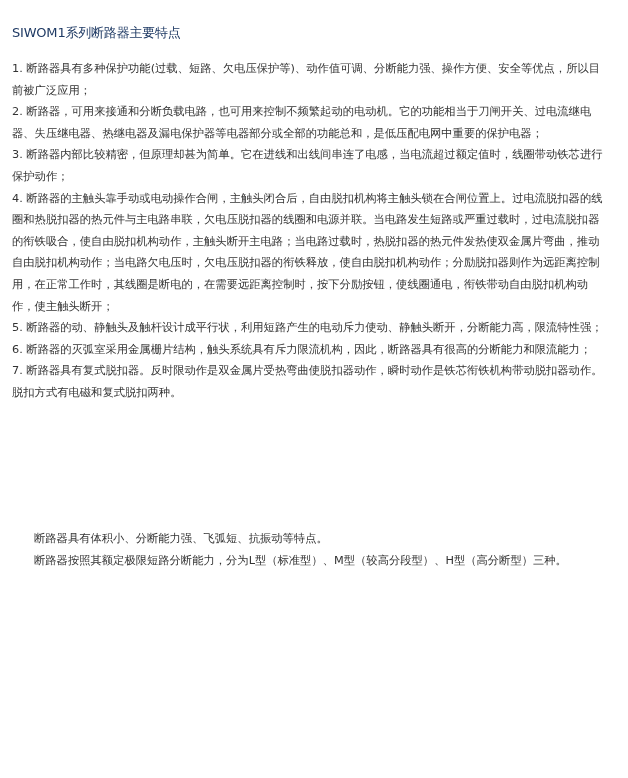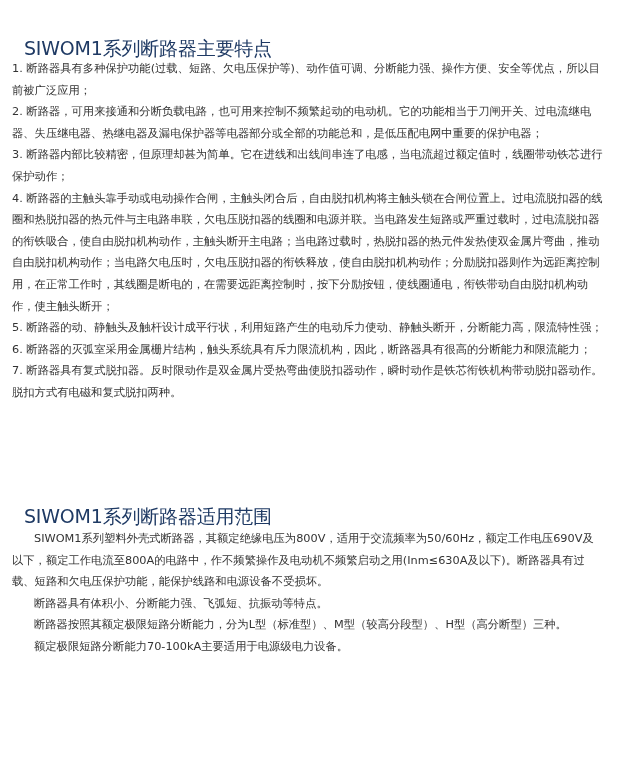--- a/index.html
+++ b/index.html
@@ -15,24 +15,24 @@
       color: #333333;
     }
     .page {
       position: relative;
       width: 628px;
       height: 778px;
     }
     .section-title {
       position: absolute;
       left: 12px;
-      font-size: 19px;
+      font-size: 13px;
       font-weight: normal;
       color: #1f3a64;
-      margin: 12px;
+      margin: 0;
       white-space: nowrap;
       letter-spacing: -0.2px;
     }
     .body-text {
       position: absolute;
       left: 12px;
       width: 592px;
       font-size: 11.3px;
       line-height: 21.6px;
       color: #333333;
@@ -58,22 +58,19 @@
   <div class="body-text" style="top:58px;">
     <p class="para">1. 断路器具有多种保护功能(过载、短路、欠电压保护等)、动作值可调、分断能力强、操作方便、安全等优点，所以目前被广泛应用；</p>
     <p class="para">2. 断路器，可用来接通和分断负载电路，也可用来控制不频繁起动的电动机。它的功能相当于刀闸开关、过电流继电器、失压继电器、热继电器及漏电保护器等电器部分或全部的功能总和，是低压配电网中重要的保护电器；</p>
     <p class="para">3. 断路器内部比较精密，但原理却甚为简单。它在进线和出线间串连了电感，当电流超过额定值时，线圈带动铁芯进行保护动作；</p>
     <p class="para">4. 断路器的主触头靠手动或电动操作合闸，主触头闭合后，自由脱扣机构将主触头锁在合闸位置上。过电流脱扣器的线圈和热脱扣器的热元件与主电路串联，欠电压脱扣器的线圈和电源并联。当电路发生短路或严重过载时，过电流脱扣器的衔铁吸合，使自由脱扣机构动作，主触头断开主电路；当电路过载时，热脱扣器的热元件发热使双金属片弯曲，推动自由脱扣机构动作；当电路欠电压时，欠电压脱扣器的衔铁释放，使自由脱扣机构动作；分励脱扣器则作为远距离控制用，在正常工作时，其线圈是断电的，在需要远距离控制时，按下分励按钮，使线圈通电，衔铁带动自由脱扣机构动作，使主触头断开；</p>
     <p class="para">5. 断路器的动、静触头及触杆设计成平行状，利用短路产生的电动斥力使动、静触头断开，分断能力高，限流特性强；</p>
     <p class="para">6. 断路器的灭弧室采用金属栅片结构，触头系统具有斥力限流机构，因此，断路器具有很高的分断能力和限流能力；</p>
     <p class="para">7. 断路器具有复式脱扣器。反时限动作是双金属片受热弯曲使脱扣器动作，瞬时动作是铁芯衔铁机构带动脱扣器动作。脱扣方式有电磁和复式脱扣两种。</p>
   </div>
 
-  <h2 class="section-title" style="top:492px;">SIWOM1系列断路器适用范围</h2>
 
   <div class="body-text" style="top:528px;">
-    <p class="para indent">SIWOM1系列塑料外壳式断路器，其额定绝缘电压为800V，适用于交流频率为50/60Hz，额定工作电压690V及以下，额定工作电流至800A的电路中，作不频繁操作及电动机不频繁启动之用(Inm≤630A及以下)。断路器具有过载、短路和欠电压保护功能，能保护线路和电源设备不受损坏。</p>
     <p class="para indent-block">断路器具有体积小、分断能力强、飞弧短、抗振动等特点。</p>
     <p class="para indent-block">断路器按照其额定极限短路分断能力，分为L型（标准型）、M型（较高分段型）、H型（高分断型）三种。</p>
-    <p class="para indent-block">额定极限短路分断能力70-100kA主要适用于电源级电力设备。</p>
   </div>
 
 </div>
 
 </body></html>

